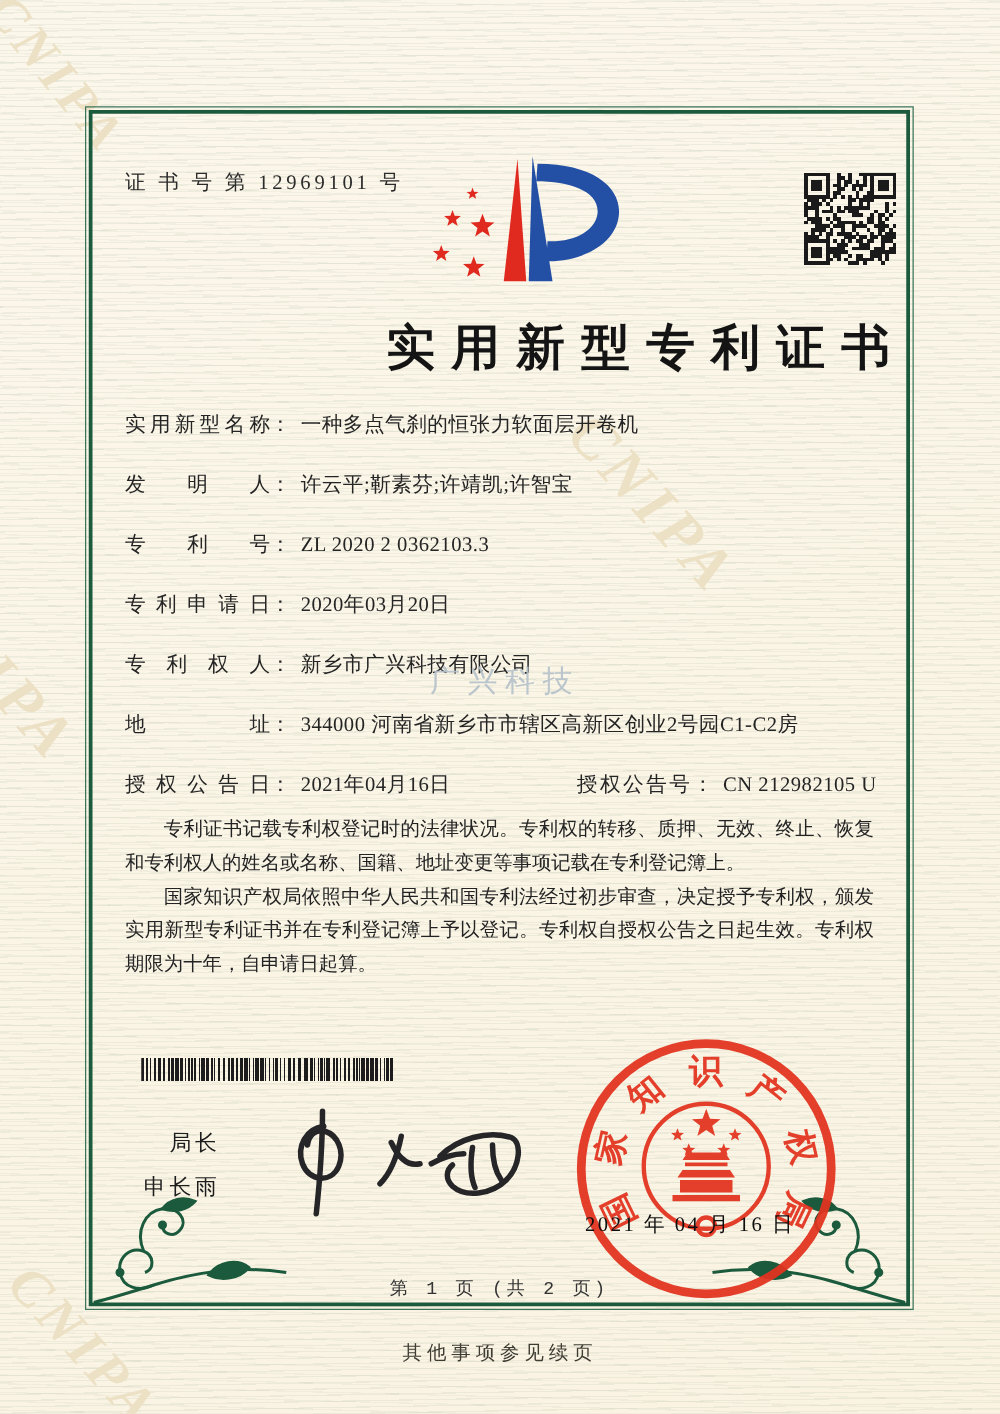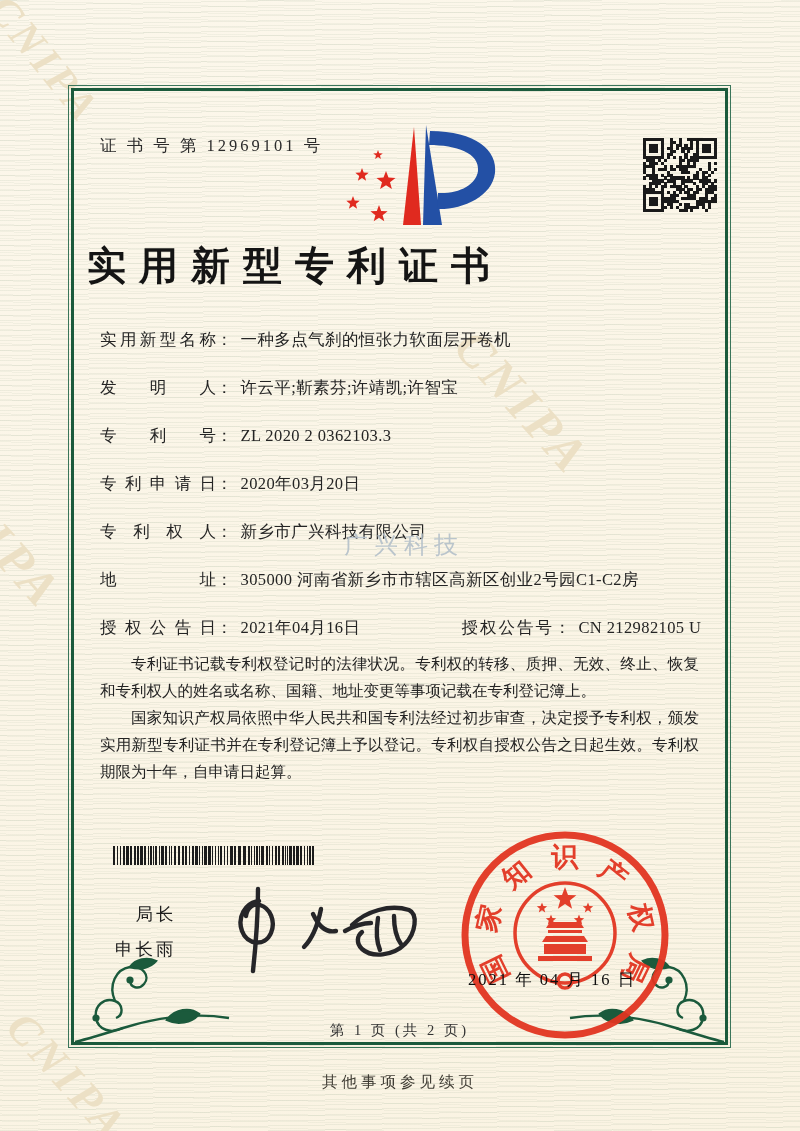--- a/index.html
+++ b/index.html
@@ -17,40 +17,40 @@
   .wm-owner{position:absolute;left:344px;top:529px;font-size:24px;color:#b4c0ca;letter-spacing:6px;
       z-index:3;opacity:.9;font-style:normal;font-weight:normal;}
   .frame{position:absolute;left:68px;top:85px;width:663px;height:963px;box-sizing:border-box;
       border:1px solid #3a755a;padding:2px;z-index:1;}
   .frame-inner{position:relative;width:100%;height:100%;box-sizing:border-box;
       border:3px solid var(--border-green,#1b5a3c);}
   .content{position:absolute;inset:0;}
   .certno{position:absolute;left:26px;top:44px;font-size:16.5px;letter-spacing:3px;color:#2b2b2b;}
   .logo{position:absolute;left:264px;top:28px;}
   .qr{position:absolute;left:569px;top:47px;width:74px;height:74px;}
-  .title{position:absolute;left:0;right:0;top:148px;text-align:left;font-size:39px;font-weight:bold;
+  .title{position:absolute;left:0;right:0;top:160px;text-align:right;font-size:39px;font-weight:bold;
       letter-spacing:13px;text-indent:13px;color:#141414;}
   .fields{position:absolute;left:26px;right:24px;top:238px;font-size:16.5px;}
   .row{display:flex;margin-bottom:26px;line-height:22px;white-space:nowrap;}
   .lbl{width:116px;flex:none;text-align:justify;text-align-last:justify;}
   .colon{flex:none;margin-right:8px;}
   .val{letter-spacing:.4px;}
   .grant .g2{margin-left:54px;display:flex;}
   .lbl2{letter-spacing:2px;flex:none;margin-left:47px;}
   .paras{position:absolute;left:26px;right:26px;top:560px;font-size:15.5px;line-height:1.74;
       text-align:justify;color:#232323;}
   .paras p{margin:0;text-indent:2em;}
   .barcode{position:absolute;left:39px;top:755px;}
   .director{position:absolute;left:41px;top:806px;font-size:17.5px;line-height:35px;letter-spacing:3px;color:#1d1d1d;text-align:right;}
   .sig{position:absolute;left:138px;top:790px;z-index:4;}
   .seal{position:absolute;left:384px;top:737px;z-index:5;opacity:.94;}
   .sealdate{position:absolute;left:394px;top:878px;width:195px;z-index:6;
       font-size:16.5px;letter-spacing:2px;color:#0e0e0e;}
   .pagenum{position:absolute;left:0;right:0;top:930px;text-align:center;font-size:14.5px;
-      letter-spacing:3px;color:#333;}
+      letter-spacing:3px;color:#333;font-family:Liberation Mono, monospace;}
   .flourish{position:absolute;bottom:-4px;left:-3px;z-index:2;}
   .flourish.right{left:auto;right:-3px;transform:scaleX(-1);}
   .continuation{position:absolute;left:0;right:0;top:1072px;text-align:center;font-size:15.5px;
       letter-spacing:4px;color:#3e3b33;z-index:1;}
   svg text{font-family:"Liberation Serif","DejaVu Serif",serif;}
 </style>
 </head>
 <body>
 
 <div class="page">
@@ -453,21 +453,21 @@
             <span class="val">2020年03月20日</span>
           </div>
           <div class="row">
             <span class="lbl">专利权人</span>
               <span class="colon">：</span>
             <span class="val">新乡市广兴科技有限公司</span>
           </div>
           <div class="row">
             <span class="lbl">地址</span>
               <span class="colon">：</span>
-            <span class="val">305000 河南省新乡市市辖区高新区创业2号园C1-C2房</span>
+            <span class="val">344000 河南省新乡市市辖区高新区创业2号园C1-C2房</span>
           </div>
           <div class="row grant">
             <span class="lbl">授权公告日</span>
               <span class="colon">：</span>
             <span class="val">2021年04月16日</span>
             <span class="g2">
               <span class="lbl2">授权公告号</span>
                 <span class="colon">：</span>
               <span class="val">CN 212982105 U</span>
             </span>

